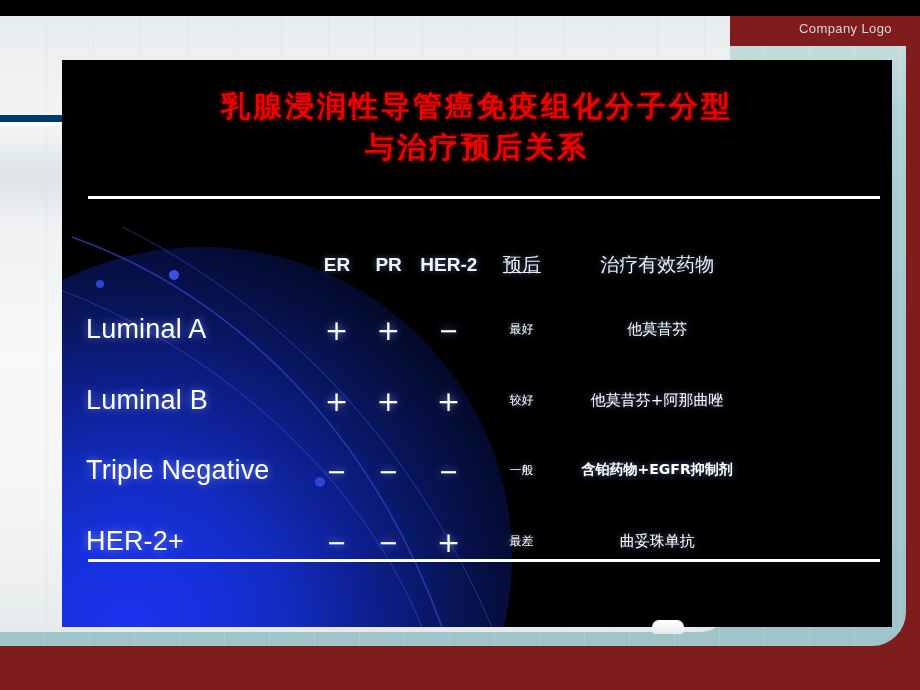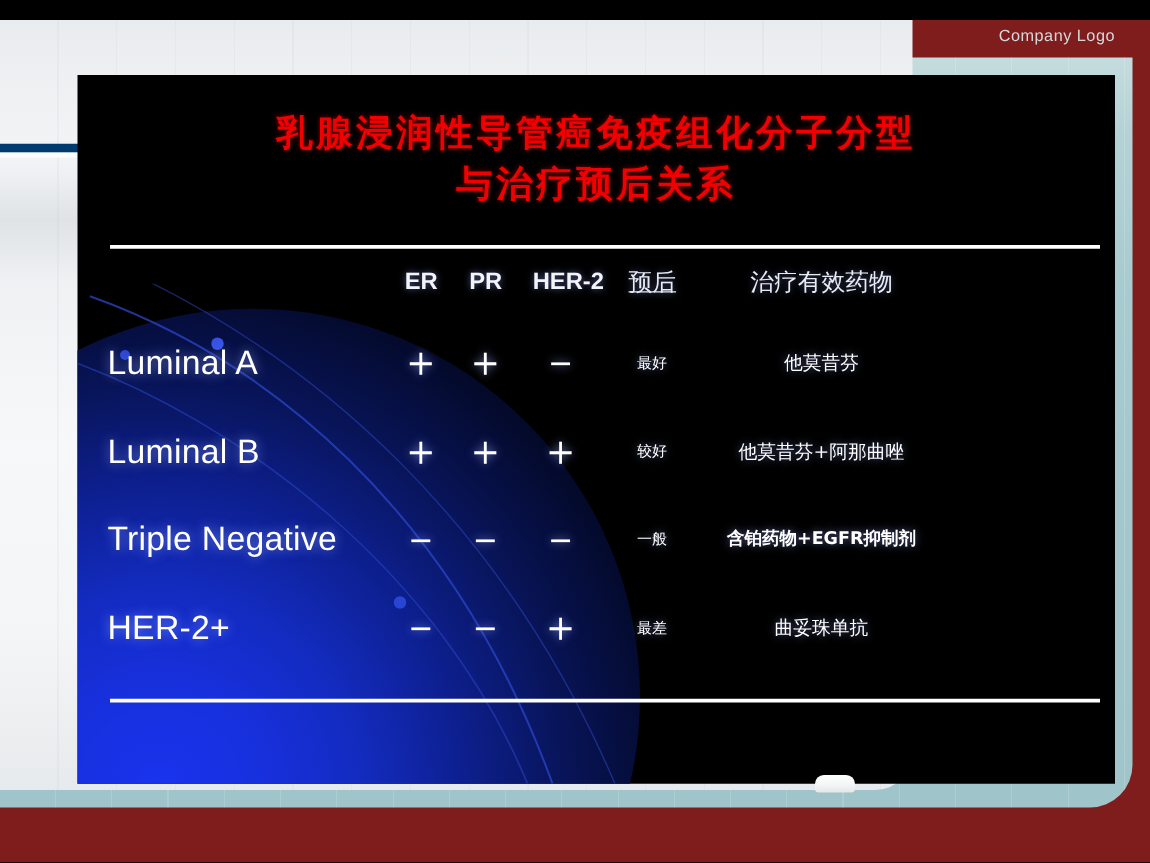--- a/index.html
+++ b/index.html
@@ -214,20 +214,21 @@
     width: 830px;
     height: 567px;
     z-index: 3;
   }
   .trow {
     position: absolute;
     left: 0;
     width: 692px;
     display: flex;
     align-items: center;
+    margin-top: 39px;
   }
   .c-name  { width: 285px; padding-left: 30px; box-sizing: border-box; }
   .c-mark  { width: 60px;  text-align: center; }
   .c-prog  { width: 110px; text-align: center; }
   .c-drug  { width: 225px; text-align: center; }
 
   
   .header-row { top: 148px; height: 36px; }
   .header-row .c-name { }
   .hcell {
@@ -321,21 +322,21 @@
 
     <div class="rule rule-top"></div>
     <div class="rule rule-bottom"></div>
 
     <div class="table">
 
       <div class="trow header-row">
         <div class="c-name"></div>
         <div class="c-mark hcell">ER</div>
         <div class="c-mark hcell">PR</div>
-        <div class="c-mark hcell" style="width:80px;text-align:right;">HER-2</div>
+        <div class="c-mark hcell" style="width:80px;">HER-2</div>
         <div class="c-prog hcell-cjk" style="width:90px;text-decoration:underline;">预后</div>
         <div class="c-drug hcell-cjk">治疗有效药物</div>
       </div>
 
       <div class="trow data-row row-0">
         <div class="c-name subtype-label">Luminal A</div>
         <div class="c-mark mark">＋</div>
         <div class="c-mark mark">＋</div>
         <div class="c-mark mark" style="width:80px;">－</div>
         <div class="c-prog prognosis" style="width:90px;">最好</div>

